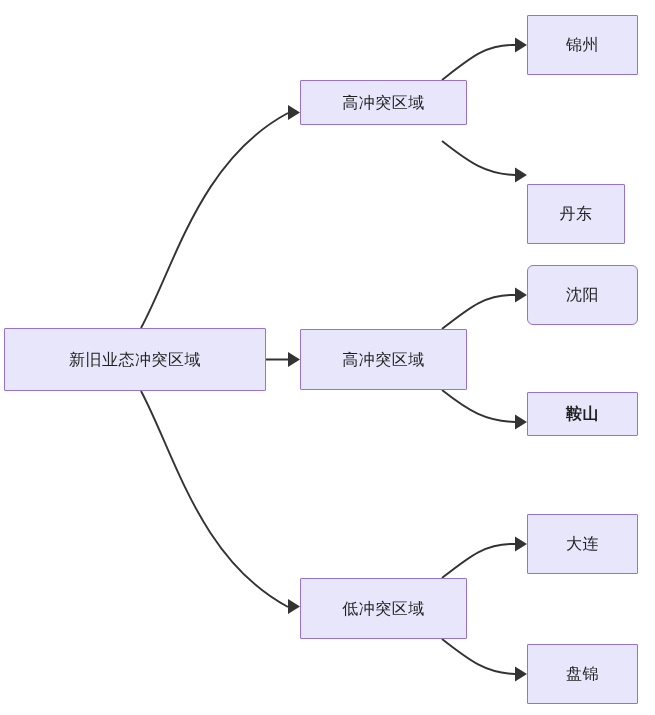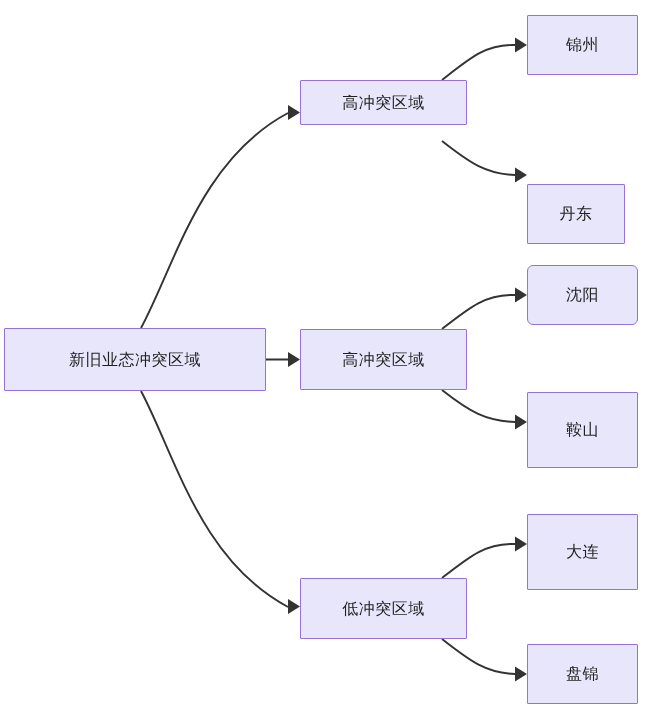--- a/index.html
+++ b/index.html
@@ -130,25 +130,25 @@
   </div>
 
   <div class="flow-node" style="left:527px; top:145px; width:98px; height:60px;margin-top:39px;">
     <span class="node-label">丹东</span>
   </div>
 
   <div class="flow-node" style="left:527px; top:265px; width:111px; height:60px;border-radius:6px;">
     <span class="node-label">沈阳</span>
   </div>
 
-  <div class="flow-node" style="left:527px; top:392px; width:111px; height:76px;">
+  <div class="flow-node" style="left:527px; top:392px; width:111px; height:44px;font-weight:bold;">
     <span class="node-label">鞍山</span>
   </div>
 
-  <div class="flow-node" style="left:527px; top:514px; width:111px; height:76px;">
+  <div class="flow-node" style="left:527px; top:514px; width:111px; height:60px;">
     <span class="node-label">大连</span>
   </div>
 
   <div class="flow-node" style="left:527px; top:644px; width:111px; height:60px;justify-content:center;">
     <span class="node-label">盘锦</span>
   </div>
 
 </div>
 
 </body></html>

